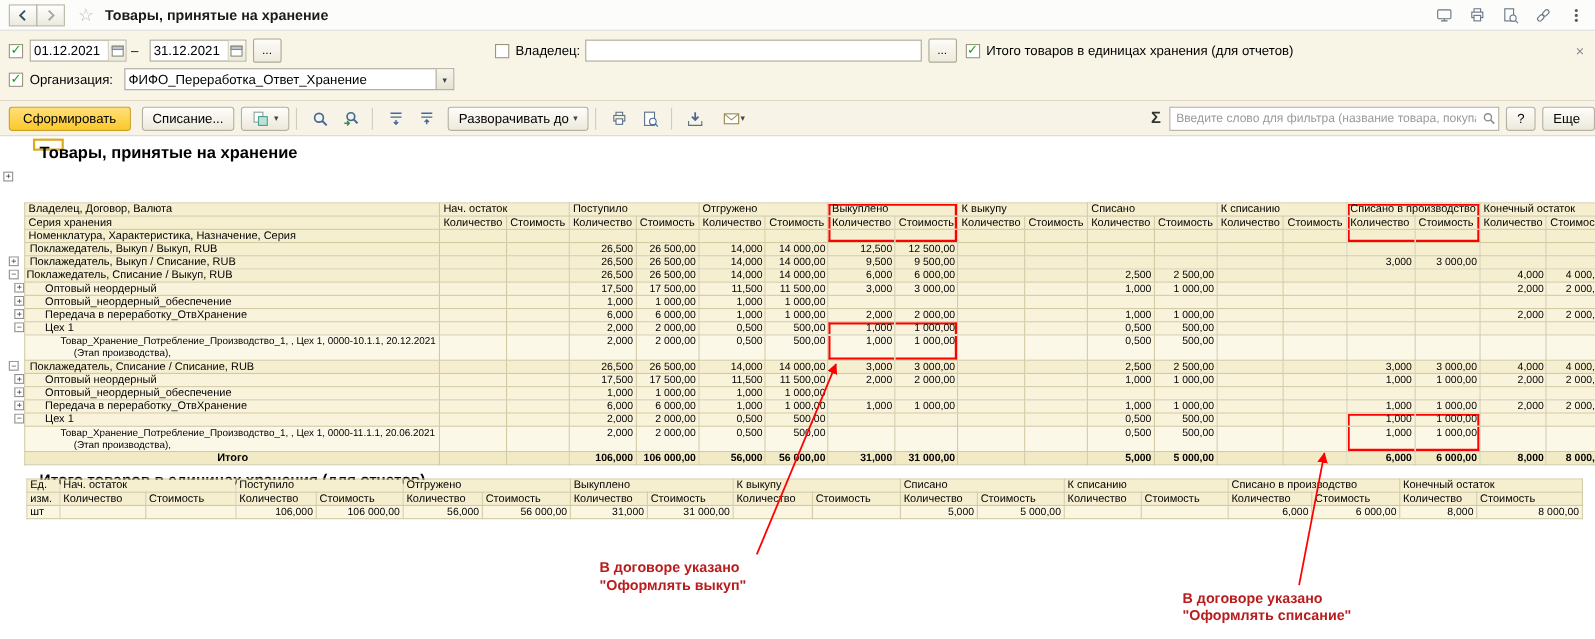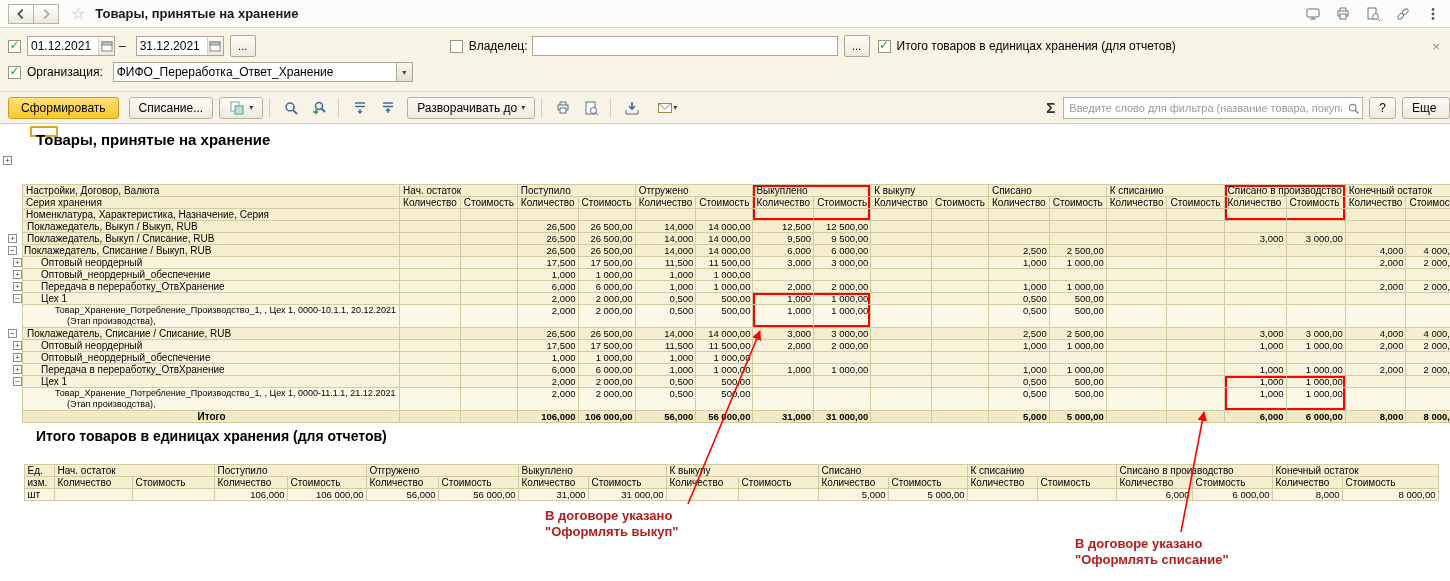--- a/index.html
+++ b/index.html
@@ -64,21 +64,21 @@
   .report{position:absolute;top:124px;left:0;width:1450px;bottom:0;background:#fff}
   .sel-cell{position:absolute;left:30px;top:2px;width:28px;height:11px;border:2px solid #dca91e}
   .grp-top{position:absolute;left:3px;top:32px}
   .mk{display:inline-block;width:9px;height:9px;border:1px solid #8f8f8f;background:#fff;
     font-size:8px;line-height:7px;text-align:center;color:#333;cursor:pointer;vertical-align:middle}
   .rtitle{position:absolute;left:36px;top:7px;font-size:15px;font-weight:bold}
   .sec2-title{position:absolute;left:36px;top:304px;font-size:14px;font-weight:bold}
 
   table.grid{border-collapse:collapse;table-layout:fixed;font-size:10px;position:absolute;left:6px}
   #main-table{top:60px}
-  #units-table{top:340px}
+  #units-table{top:311px}
   .grid td{border:1px solid #d3caa4;height:11px;line-height:11px;padding:0 3px;overflow:hidden;
     white-space:nowrap;vertical-align:top}
   .grid td.m{border:none;background:#fff;padding:0 0 0 1px}
   .grid td.h,.grid td.hl{background:#f5eecf;text-align:left}
   .grid td.v{text-align:right;font-size:9.5px;padding:0 2px}
   .grid td.label{text-align:left}
   tr.lvl0 td:not(.m){background:#f5eecf}
   tr.lvl1 td:not(.m){background:#f9f3db}
   tr.lvl2 td:not(.m){background:#fcf8e7}
   tr.lvl2 td.label{font-size:9px}
@@ -303,21 +303,21 @@
       <col style="width:58px">
         <col style="width:57px">
         <col style="width:58px">
         <col style="width:58px">
       <col style="width:57px">
         <col style="width:58px">
     </colgroup>
     <thead id="mthead">
         <tr>
           <td class="m"></td>
-          <td class="hl">Настройки, Договор, Валюта</td>
+          <td class="hl">Владелец, Договор, Валюта</td>
           <td class="h" colspan="2">Нач. остаток</td>
           <td class="h" colspan="2">Поступило</td>
           <td class="h" colspan="2">Отгружено</td>
           <td class="h" colspan="2" style="box-shadow: rgb(255, 0, 0) 0px 2px 0px 0px inset, rgb(255, 0, 0) 2px 0px 0px 0px inset, rgb(255, 0, 0) -2px 0px 0px 0px inset;">Выкуплено</td>
           <td class="h" colspan="2">К выкупу</td>
           <td class="h" colspan="2">Списано</td>
           <td class="h" colspan="2">К списанию</td>
           <td class="h" colspan="2" style="box-shadow: rgb(255, 0, 0) 0px 2px 0px 0px inset, rgb(255, 0, 0) 2px 0px 0px 0px inset, rgb(255, 0, 0) -2px 0px 0px 0px inset;">Списано в производство</td>
           <td class="h" colspan="2">Конечный остаток</td>
         </tr>
@@ -676,21 +676,21 @@
           <td class="v"></td>
           <td class="v"></td>
           <td class="v" style="box-shadow: rgb(255, 0, 0) 0px 2px 0px 0px inset, rgb(255, 0, 0) 2px 0px 0px 0px inset;">1,000</td>
           <td class="v" style="box-shadow: rgb(255, 0, 0) 0px 2px 0px 0px inset, rgb(255, 0, 0) -2px 0px 0px 0px inset;">1 000,00</td>
           <td class="v"></td>
           <td class="v"></td>
         </tr>
         <tr class="lvl2">
           <td class="m"></td>
           <td class="label" style="padding-left: 32px;">
-            <div>Товар_Хранение_Потребление_Производство_1, , Цех 1, 0000-11.1.1, 21.12.2021</div>
+            <div>Товар_Хранение_Потребление_Производство_1, , Цех 1, 0000-11.1.1, 20.06.2021</div>
             <div class="l2">(Этап производства),</div>
           </td>
           <td class="v"></td>
           <td class="v"></td>
           <td class="v">2,000</td>
           <td class="v">2 000,00</td>
           <td class="v">0,500</td>
           <td class="v">500,00</td>
           <td class="v"></td>
           <td class="v"></td>

